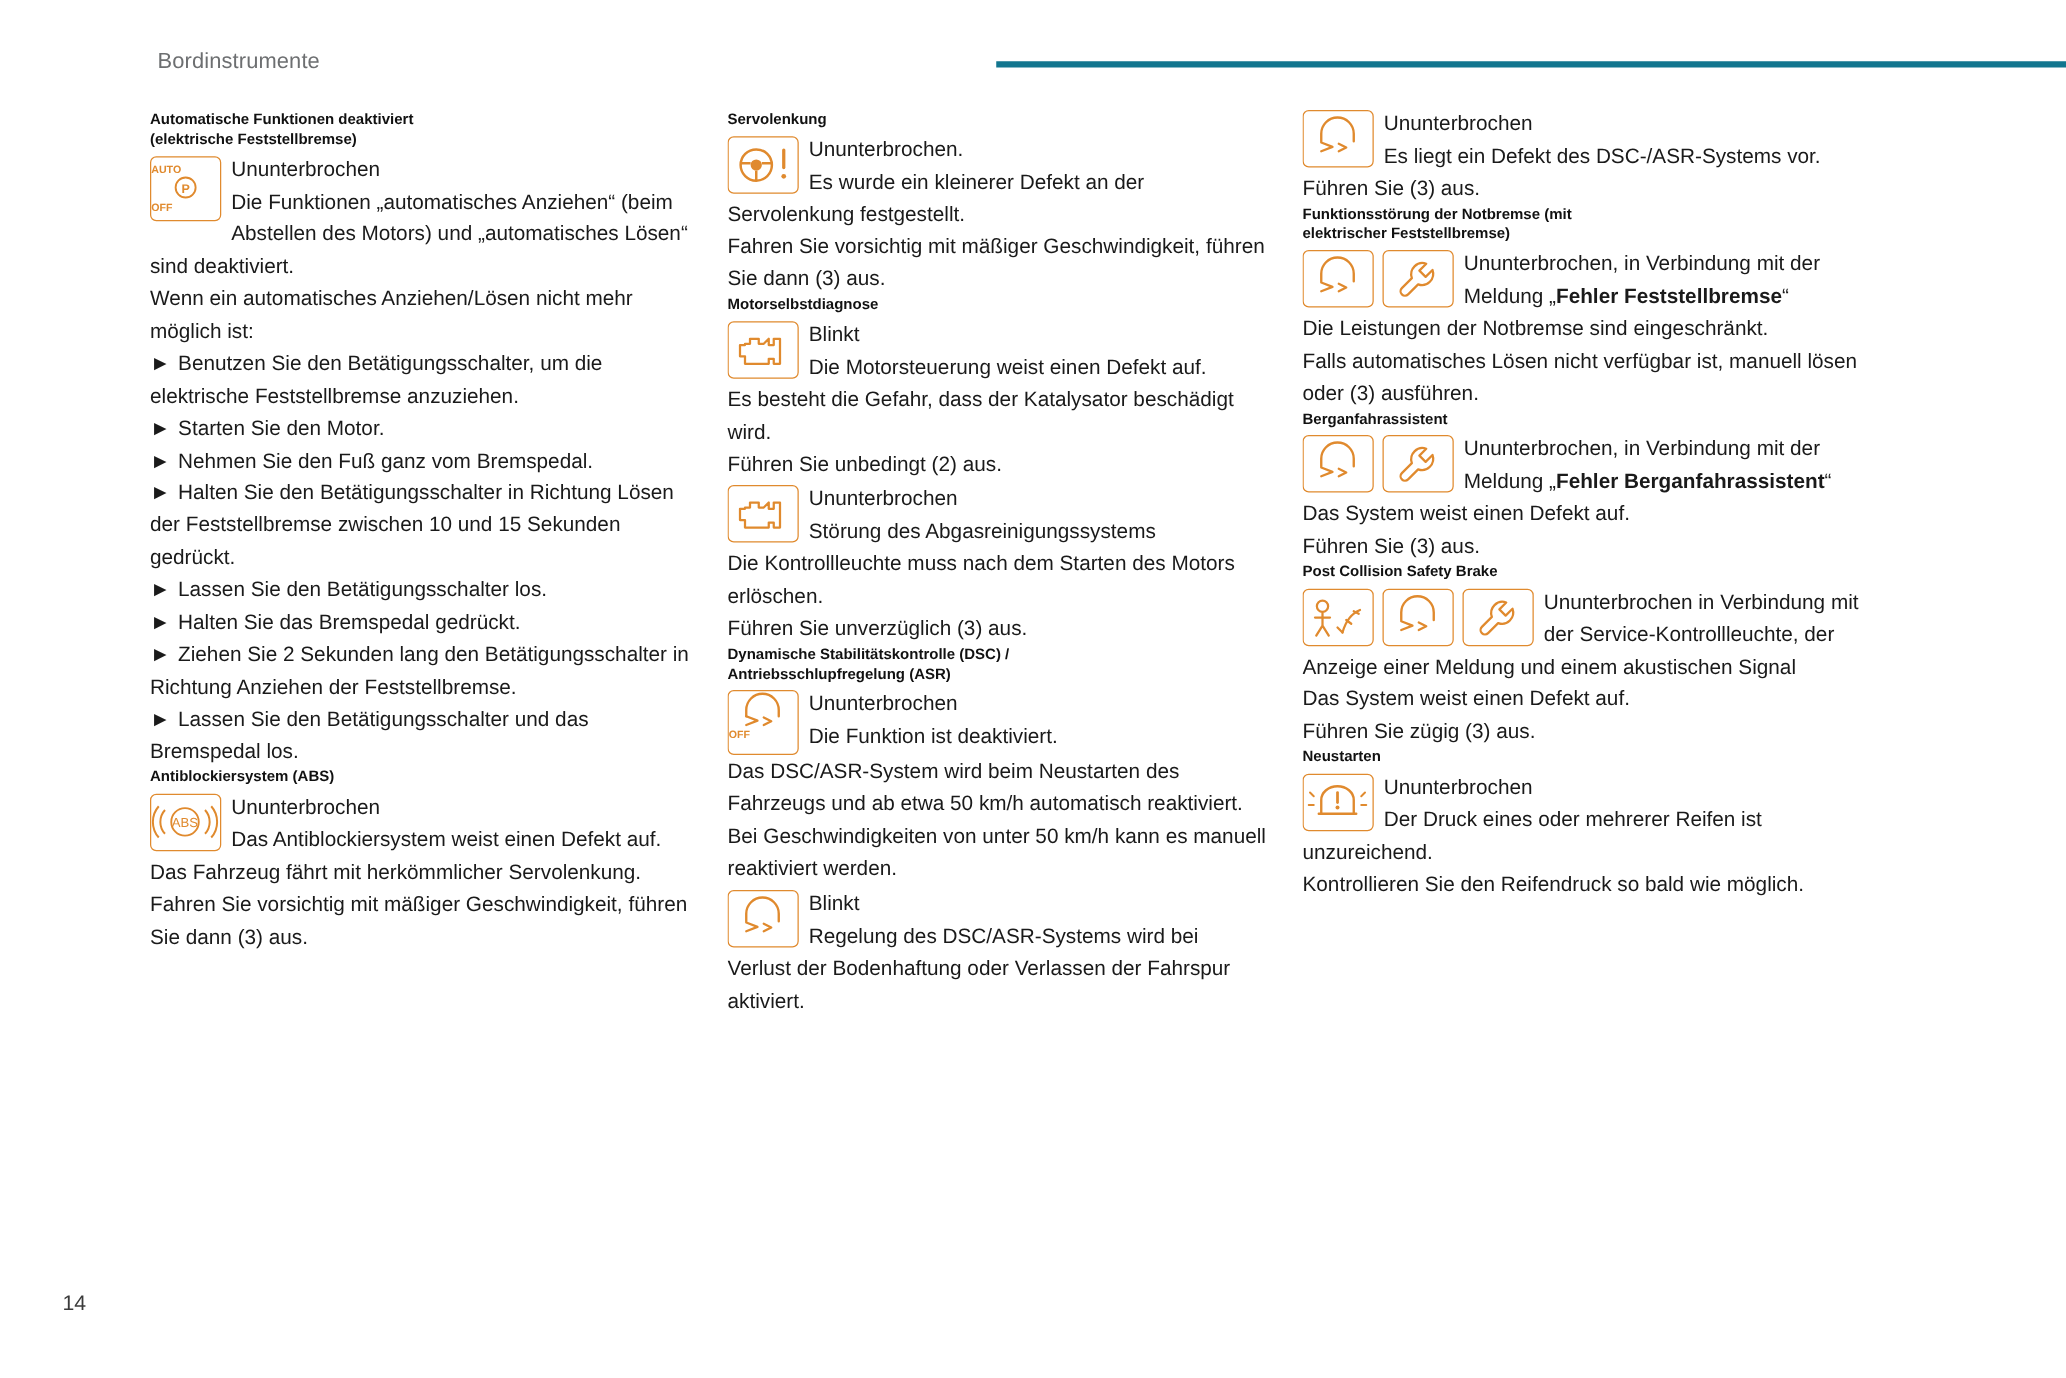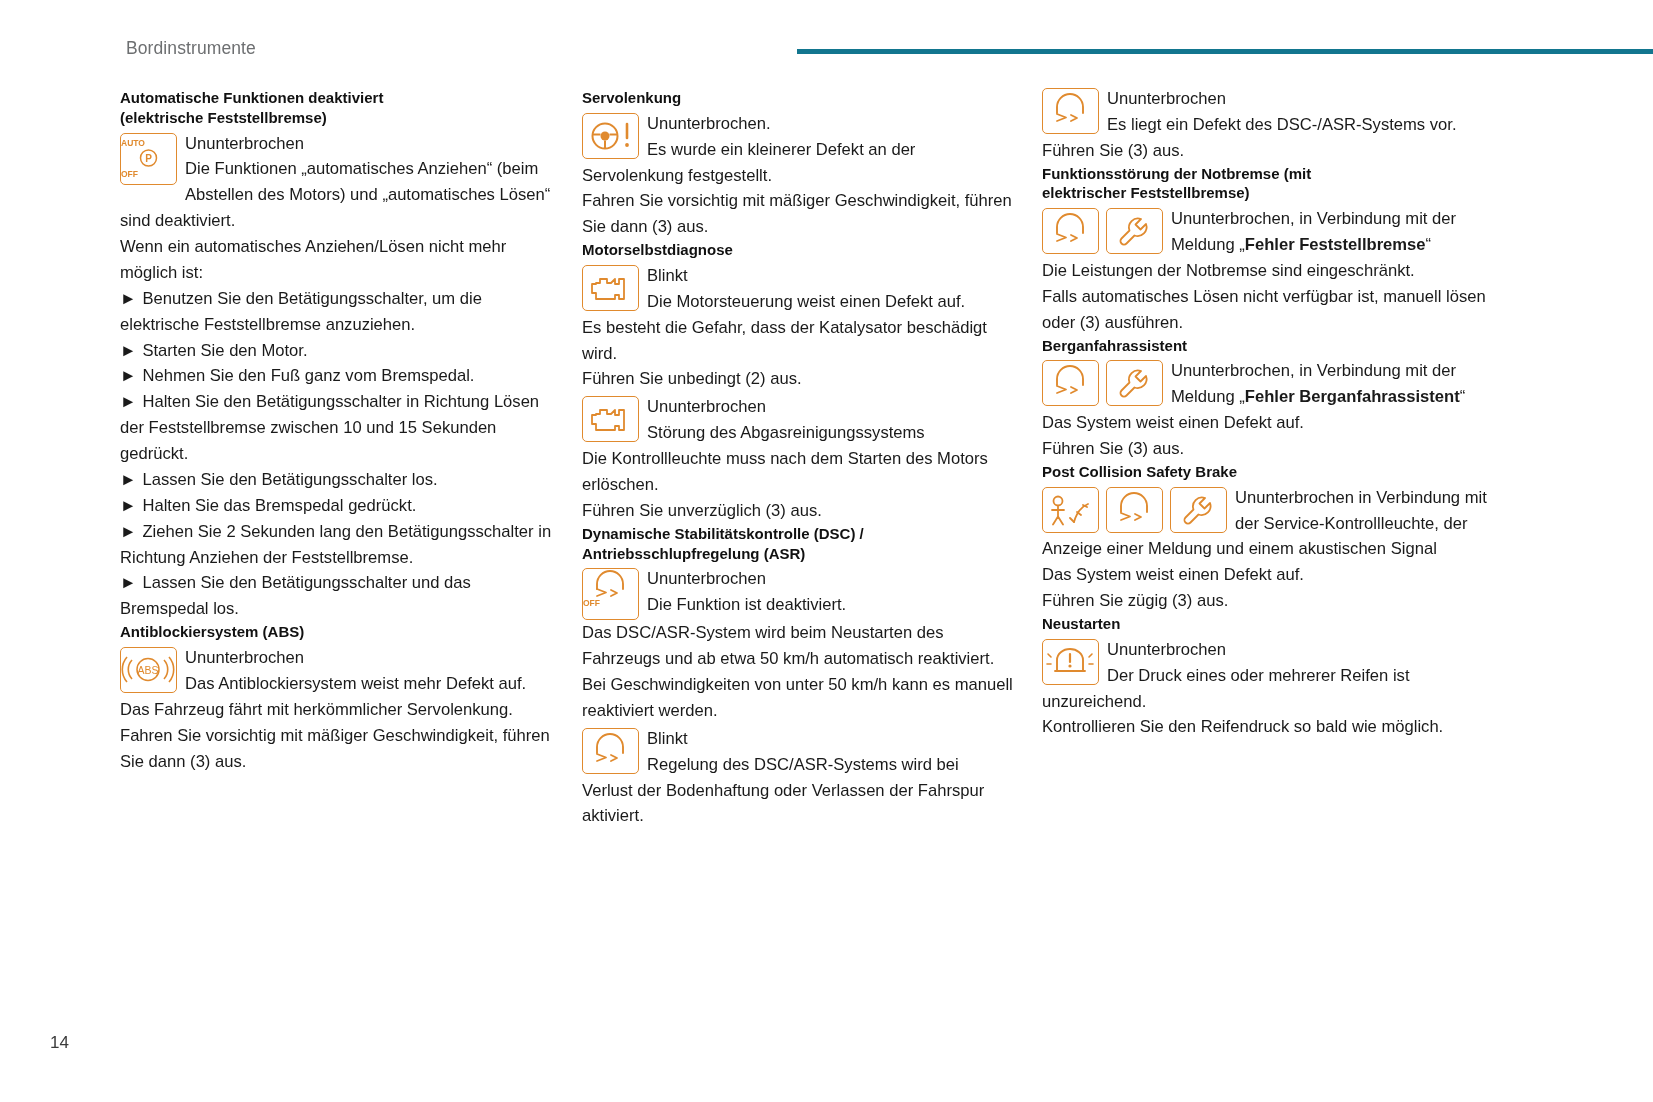--- a/index.html
+++ b/index.html
@@ -66,21 +66,21 @@
   .col {
     position: absolute;
     top: 0;
     width: 440px;
   }
   .col-1 { left: 120px; }
   .col-2 { left: 582px; width: 432px; }
   .col-3 { left: 1042px; width: 448px; }
 
   h3.sec {
-    font-size: 15px;
+    font-size: 12px;
     font-weight: bold;
     margin: 0 0 3px 0;
     line-height: 1.32;
     color: #111;
   }
   .spacer-top { margin-top: 14px; }
 
   p.txt {
     font-size: 16.6px;
     line-height: 1.56;
@@ -191,21 +191,21 @@
           <svg width="54" height="43" viewBox="0 0 54 43" aria-hidden="true">
             <circle cx="27" cy="21.5" r="11" class="orange" stroke-width="1.5"></circle>
             <text x="27" y="25.5" text-anchor="middle" font-size="10.5" font-family="Liberation Sans, sans-serif" fill="#e08a2e">ABS</text>
             <path d="M11 12 A14 14 0 0 0 11 31" class="orange" stroke-width="1.6"></path>
             <path d="M6 9 A19 19 0 0 0 6 34" class="orange" stroke-width="1.6"></path>
             <path d="M43 12 A14 14 0 0 1 43 31" class="orange" stroke-width="1.6"></path>
             <path d="M48 9 A19 19 0 0 1 48 34" class="orange" stroke-width="1.6"></path>
           </svg>
         </span>
         <p class="firstline">Ununterbrochen</p>
-        <p>Das Antiblockiersystem weist mehr Defekt auf.</p>
+        <p>Das Antiblockiersystem weist einen Defekt auf.</p>
       </div>
       <p class="txt">Das Fahrzeug fährt mit herkömmlicher Servolenkung.</p>
       <p class="txt">Fahren Sie vorsichtig mit mäßiger Geschwindigkeit, führen Sie dann (3) aus.</p>
     </div>
 
     <div class="col col-2">
 
       <h3 class="sec">Servolenkung</h3>
 
       <div class="iconblock">

